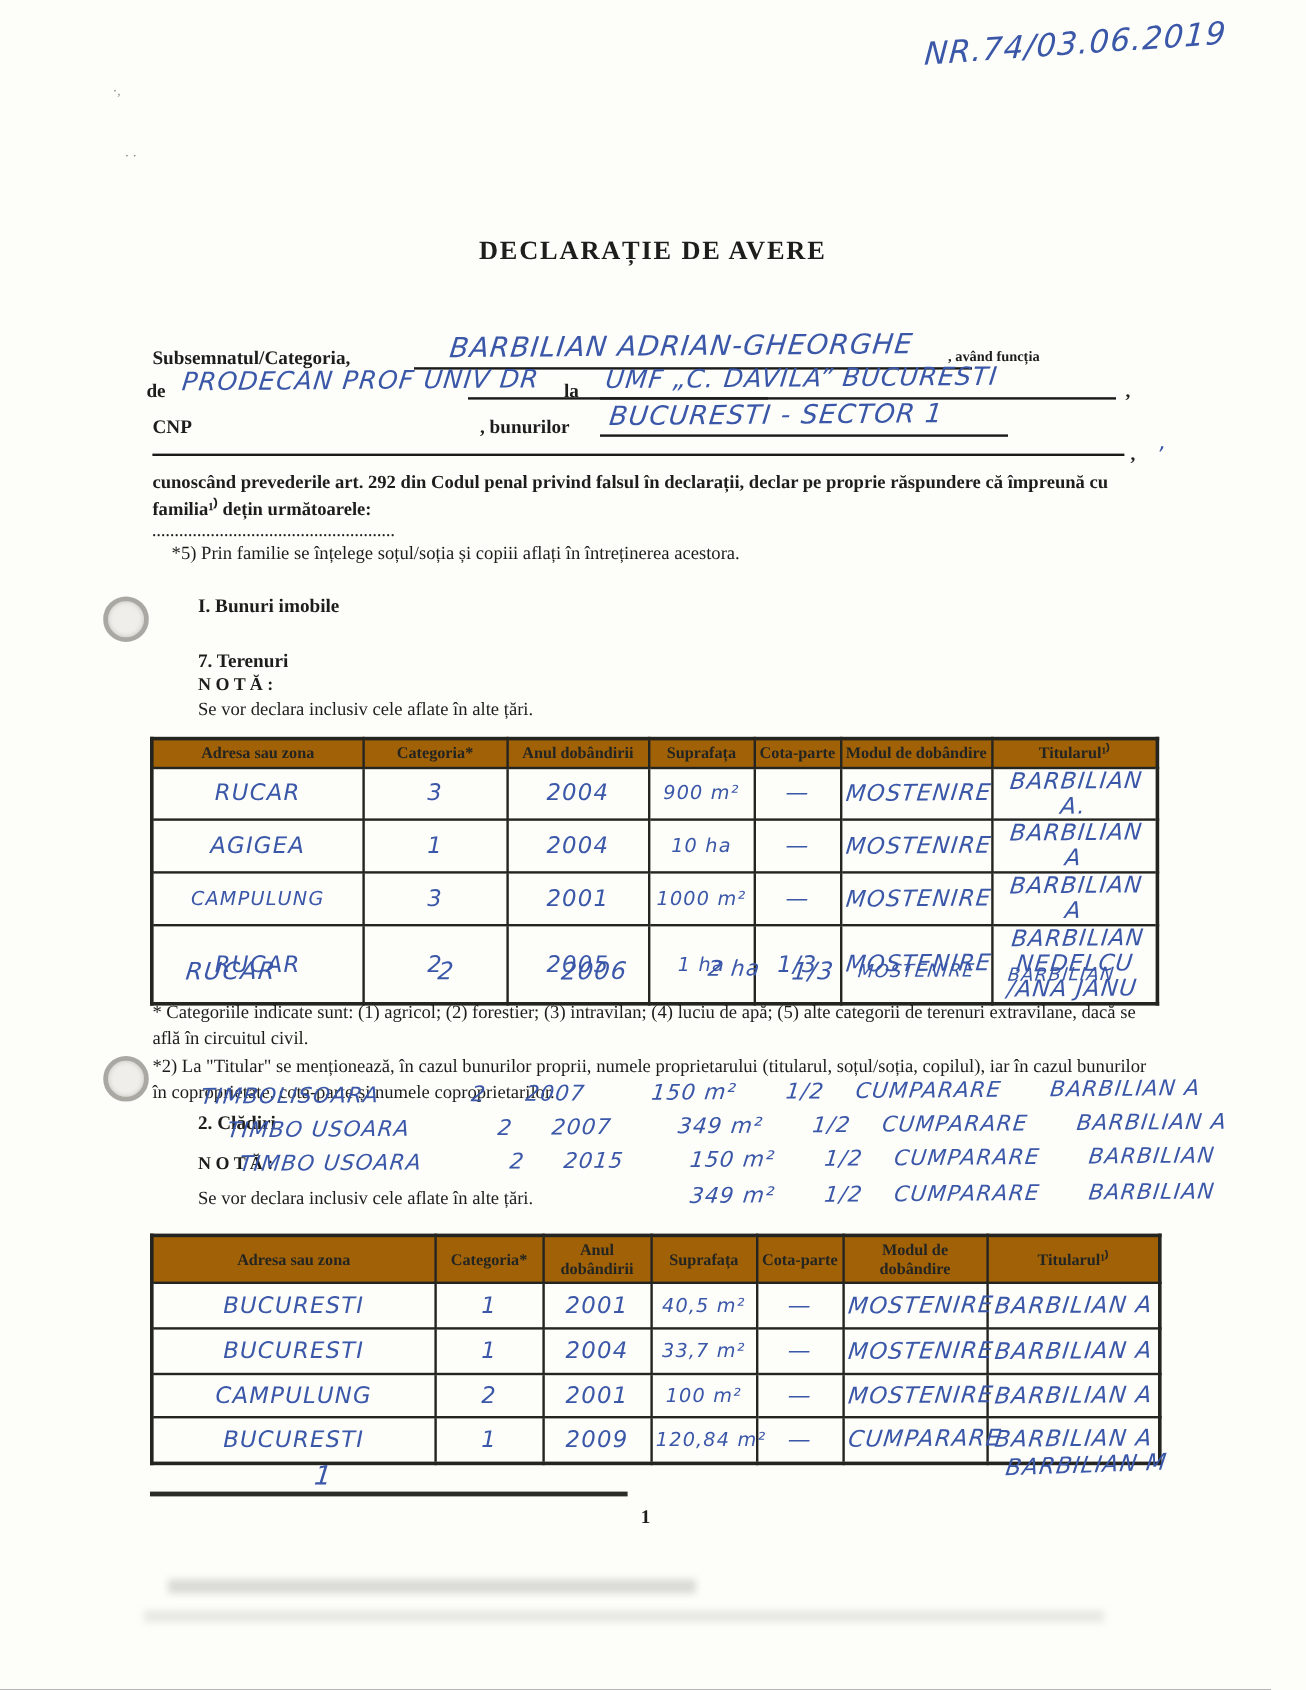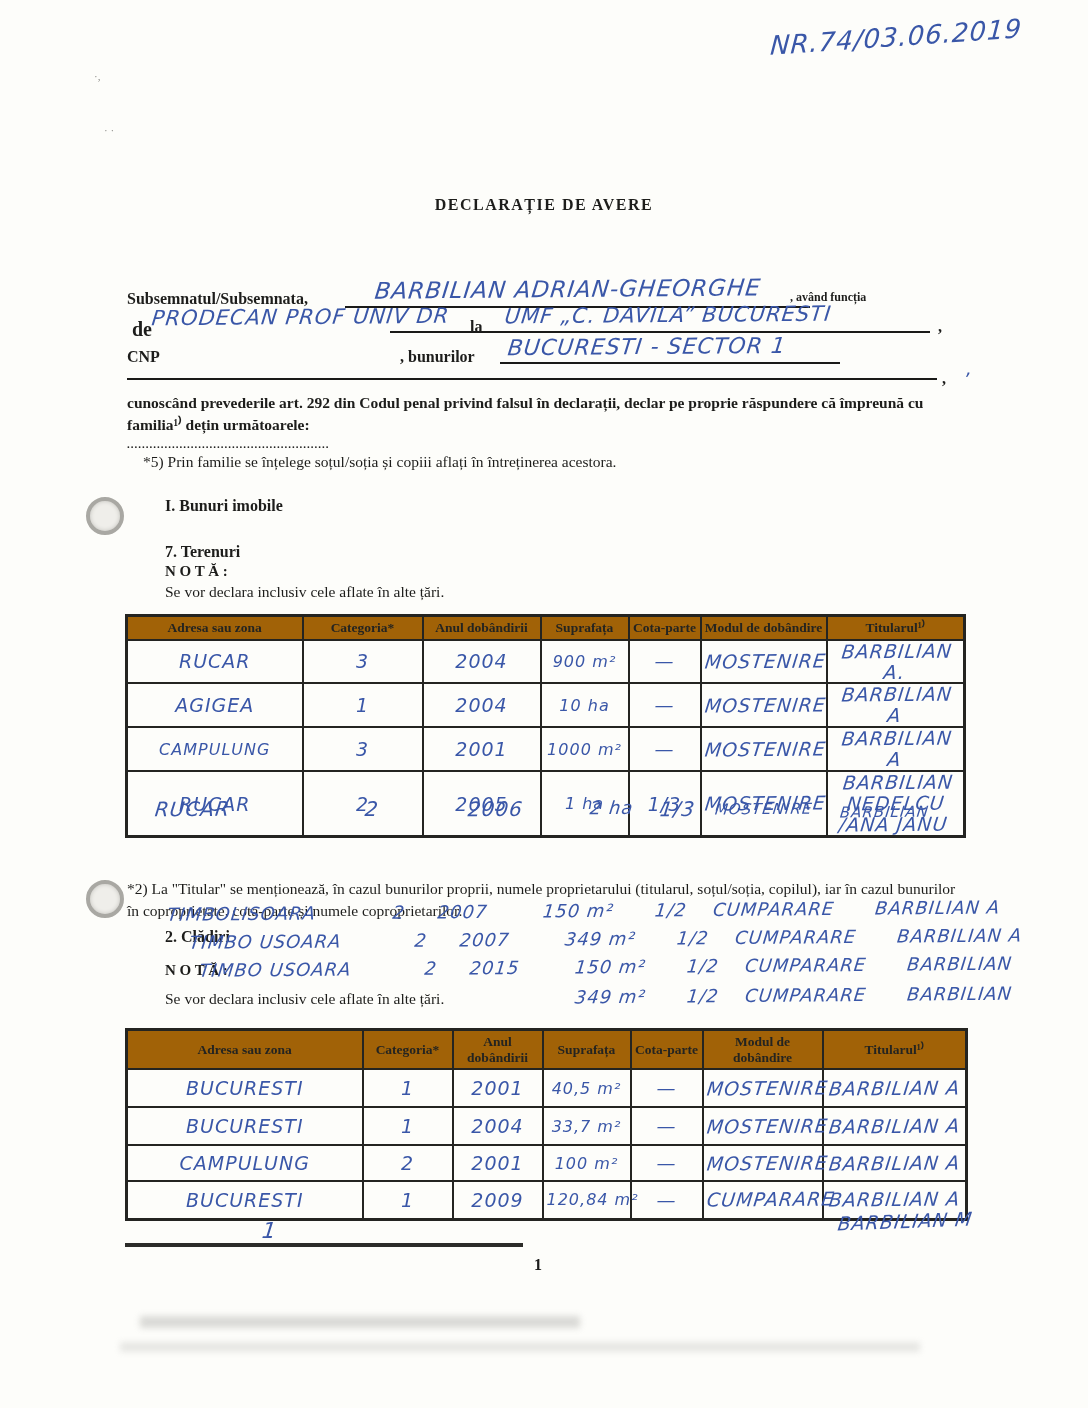--- a/index.html
+++ b/index.html
@@ -14,21 +14,21 @@
   .hw {
     font-family:"DejaVu Sans", sans-serif;
     font-style:italic;
     color:#3a57a8;
     letter-spacing:1px;
     white-space:nowrap;
   }
   .skew { transform:skewX(-7deg) rotate(-0.5deg); }
   .uline { border-bottom:2.5px solid #1a1a18; }
   .title {
-    font-size:16px; font-weight:bold; letter-spacing:1.5px;
+    font-size:22px; font-weight:bold; letter-spacing:1.5px;
     text-align:center; width:100%;
   }
   .para { font-size:15.5px; font-weight:bold; line-height:1.45; }
   .light { font-weight:normal; font-size:15.5px; }
   .punch {
     width:30px; height:30px; border-radius:50%;
     border:4px solid #a9a8a3; background:#efeeea;
     box-shadow:inset 0 0 4px #c2c1bc;
   }
   table.decl {
@@ -64,26 +64,26 @@
 
 <div class="page">
 
   <div class="abs" style="left:94px;top:70px;color:#8b8b87;font-size:11px;">·,</div>
   <div class="abs" style="left:104px;top:124px;color:#8b8b87;font-size:11px;">· ·</div>
 
   <div class="abs hw skew" style="left:770px;top:22px;font-size:26px;transform:rotate(-4deg) skewX(-8deg);">NR.74/03.06.2019</div>
 
   <div class="abs title" style="top:196px;left:0;">DECLARAȚIE DE AVERE</div>
 
-  <div class="abs printed" style="left:127px;top:290px;font-size:16px;">Subsemnatul/Subsemnata,</div>
+  <div class="abs printed" style="left:127px;top:290px;font-size:16px;">Subsemnatul/Categoria,</div>
   <div class="abs hw skew" style="left:375px;top:276px;font-size:23px;">BARBILIAN  ADRIAN-GHEORGHE</div>
   <div class="abs uline" style="left:345px;top:282px;width:465px;height:24px;"></div>
   <div class="abs printed" style="left:790px;top:290px;font-size:12px;">, având funcția</div>
 
-  <div class="abs printed" style="left:132px;top:318px;font-size:20px;">de</div>
+  <div class="abs printed" style="left:122px;top:318px;font-size:16px;">de</div>
   <div class="abs hw skew" style="left:152px;top:305px;font-size:21px;">PRODECAN  PROF UNIV DR</div>
   <div class="abs uline" style="left:390px;top:307px;width:250px;height:24px;"></div>
   <div class="abs printed" style="left:470px;top:318px;font-size:16px;">la</div>
   <div class="abs hw skew" style="left:505px;top:303px;font-size:21px;">UMF  „C. DAVILA”  BUCURESTI</div>
   <div class="abs uline" style="left:500px;top:307px;width:430px;height:24px;"></div>
   <div class="abs printed" style="left:938px;top:318px;font-size:16px;">,</div>
 
   <div class="abs printed" style="left:127px;top:348px;font-size:16px;">CNP</div>
   <div class="abs printed" style="left:400px;top:348px;font-size:16px;">, bunurilor</div>
   <div class="abs hw skew" style="left:508px;top:334px;font-size:22px;">BUCURESTI - SECTOR 1</div>
@@ -166,20 +166,21 @@
   <div>
     <span class="abs hw skew" style="left:155px;top:797px;font-size:20px;">RUCAR</span>
     <span class="abs hw skew" style="left:365px;top:797px;font-size:20px;">2</span>
     <span class="abs hw skew" style="left:468px;top:797px;font-size:20px;">2006</span>
     <span class="abs hw skew" style="left:590px;top:797px;font-size:18px;">2 ha</span>
     <span class="abs hw skew" style="left:660px;top:797px;font-size:20px;">1/3</span>
     <span class="abs hw skew" style="left:715px;top:800px;font-size:15px;">MOSTENIRE</span>
     <span class="abs hw skew" style="left:840px;top:803px;font-size:15px;">BARBILIAN</span>
   </div>
 
+  <div class="abs light" style="left:127px;top:833px;width:830px;line-height:1.4;">* Categoriile indicate sunt: (1) agricol; (2) forestier; (3) intravilan; (4) luciu de apă; (5) alte categorii de terenuri extravilane, dacă se află în circuitul civil.</div>
   <div class="abs light" style="left:127px;top:878px;width:835px;line-height:1.4;">*2) La "Titular" se menționează, în cazul bunurilor proprii, numele proprietarului (titularul, soțul/soția, copilul), iar în cazul bunurilor în coproprietate, cota-parte și numele coproprietarilor.</div>
 
   <div class="abs punch" style="left:86px;top:880px;"></div>
 
   <div class="abs printed" style="left:165px;top:928px;font-size:16px;">2. Clădiri</div>
   <div class="abs printed" style="left:165px;top:962px;font-size:15px;">N O T Ă :</div>
   <div class="abs light" style="left:165px;top:990px;">Se vor declara inclusiv cele aflate în alte țări.</div>
 
   <div class="abs hw skew cl-row" style="left:168px;top:900px;">
     <span>TIMBOLISOARA</span>

